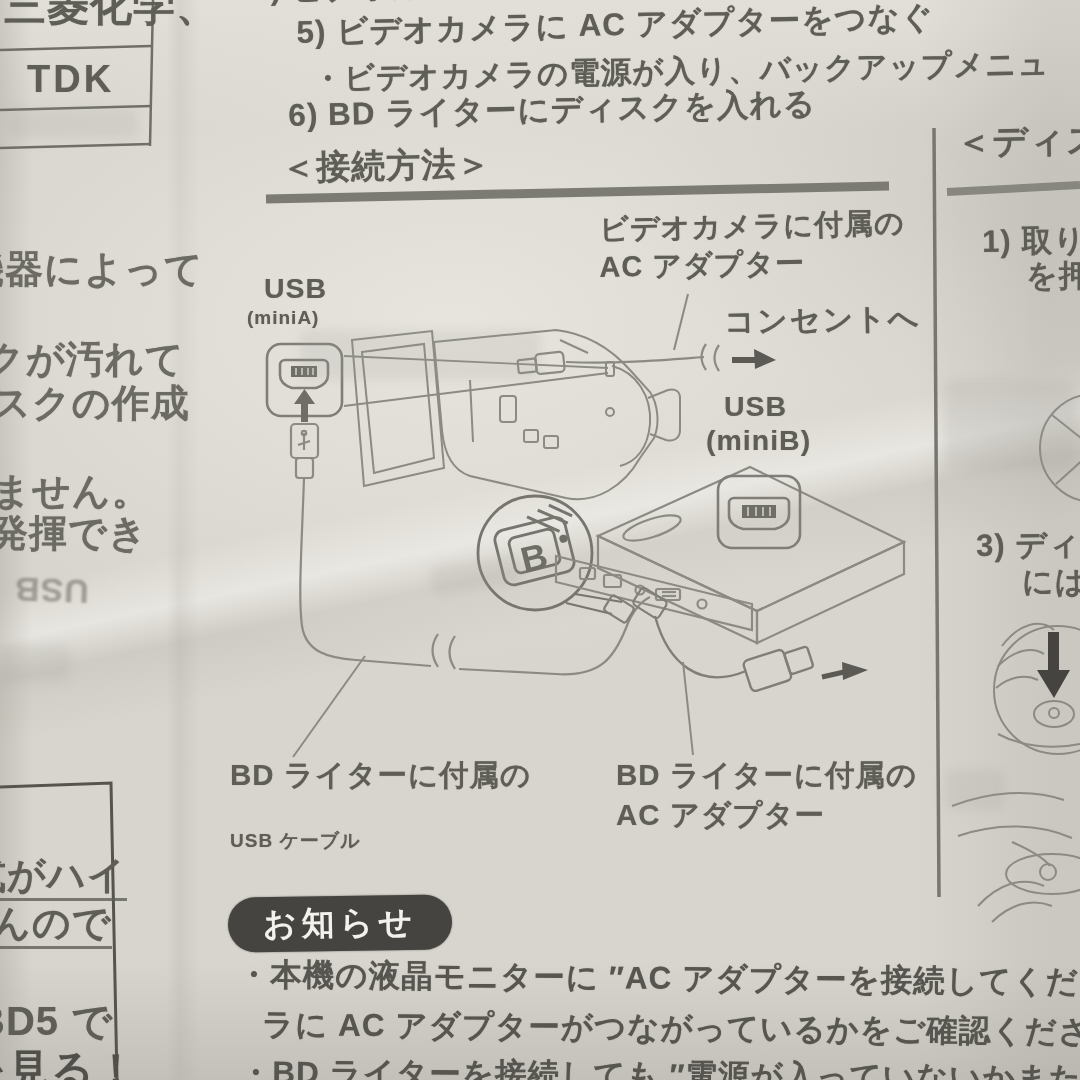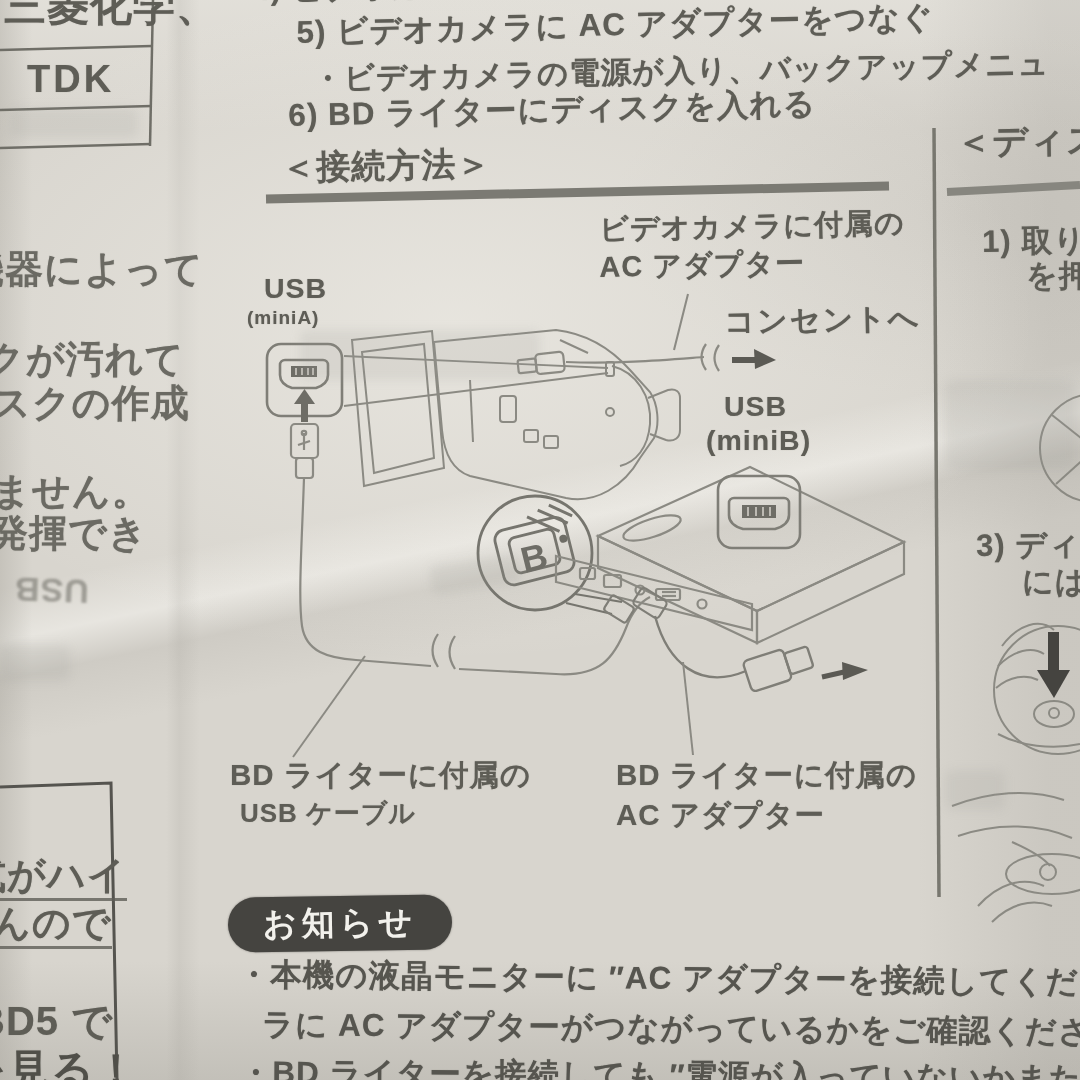--- a/index.html
+++ b/index.html
@@ -239,21 +239,21 @@
 
   <div class="t" style="left:281px; top:150px; font-size:34px; transform:rotate(-1deg); transform-origin:left top;">＜接続方法＞</div>
   <div class="t" style="left:599px; top:214px; font-size:29px; transform:rotate(-1.2deg); transform-origin:left top;">ビデオカメラに付属の</div>
   <div class="t" style="left:599px; top:252px; font-size:29px; transform:rotate(-1.2deg); transform-origin:left top;">AC アダプター</div>
   <div class="t" style="left:724px; top:306px; font-size:30px; letter-spacing:2px; transform:rotate(-1.2deg); transform-origin:left top;">コンセントへ</div>
   <div class="t" style="left:264px; top:274px; font-size:28.5px;">USB</div>
   <div class="t" style="left:247px; top:308px; font-size:19px;">(miniA)</div>
   <div class="t" style="left:724px; top:392px; font-size:28.5px;">USB</div>
   <div class="t" style="left:706px; top:426px; font-size:28.5px;">(miniB)</div>
   <div class="t" style="left:230px; top:760px; font-size:29.5px;">BD ライターに付属の</div>
-  <div class="t" style="left:230px; top:800px; font-size:26px;margin-left:10px;">USB ケーブル</div>
+  <div class="t" style="left:230px; top:831px; font-size:19px;">USB ケーブル</div>
   <div class="t" style="left:616px; top:760px; font-size:29.5px;">BD ライターに付属の</div>
   <div class="t" style="left:616px; top:800px; font-size:29.5px;">AC アダプター</div>
 
   <div id="badge">
     <span>お知らせ</span>
   </div>
   <div class="t" style="left:238px; top:958px; font-size:31.5px; color:#56554f; transform:rotate(0.5deg); transform-origin:left top;">・本機の液晶モニターに ″AC アダプターを接続してください</div>
   <div class="t" style="left:262px; top:1008px; font-size:31.5px; color:#56554f; transform:rotate(0.5deg); transform-origin:left top;">ラに AC アダプターがつながっているかをご確認ください。</div>
   <div class="t" style="left:240px; top:1056px; font-size:31.5px; color:#56554f; transform:rotate(0.4deg); transform-origin:left top;">・BD ライターを接続しても ″電源が入っていないかまたは非</div>
 

